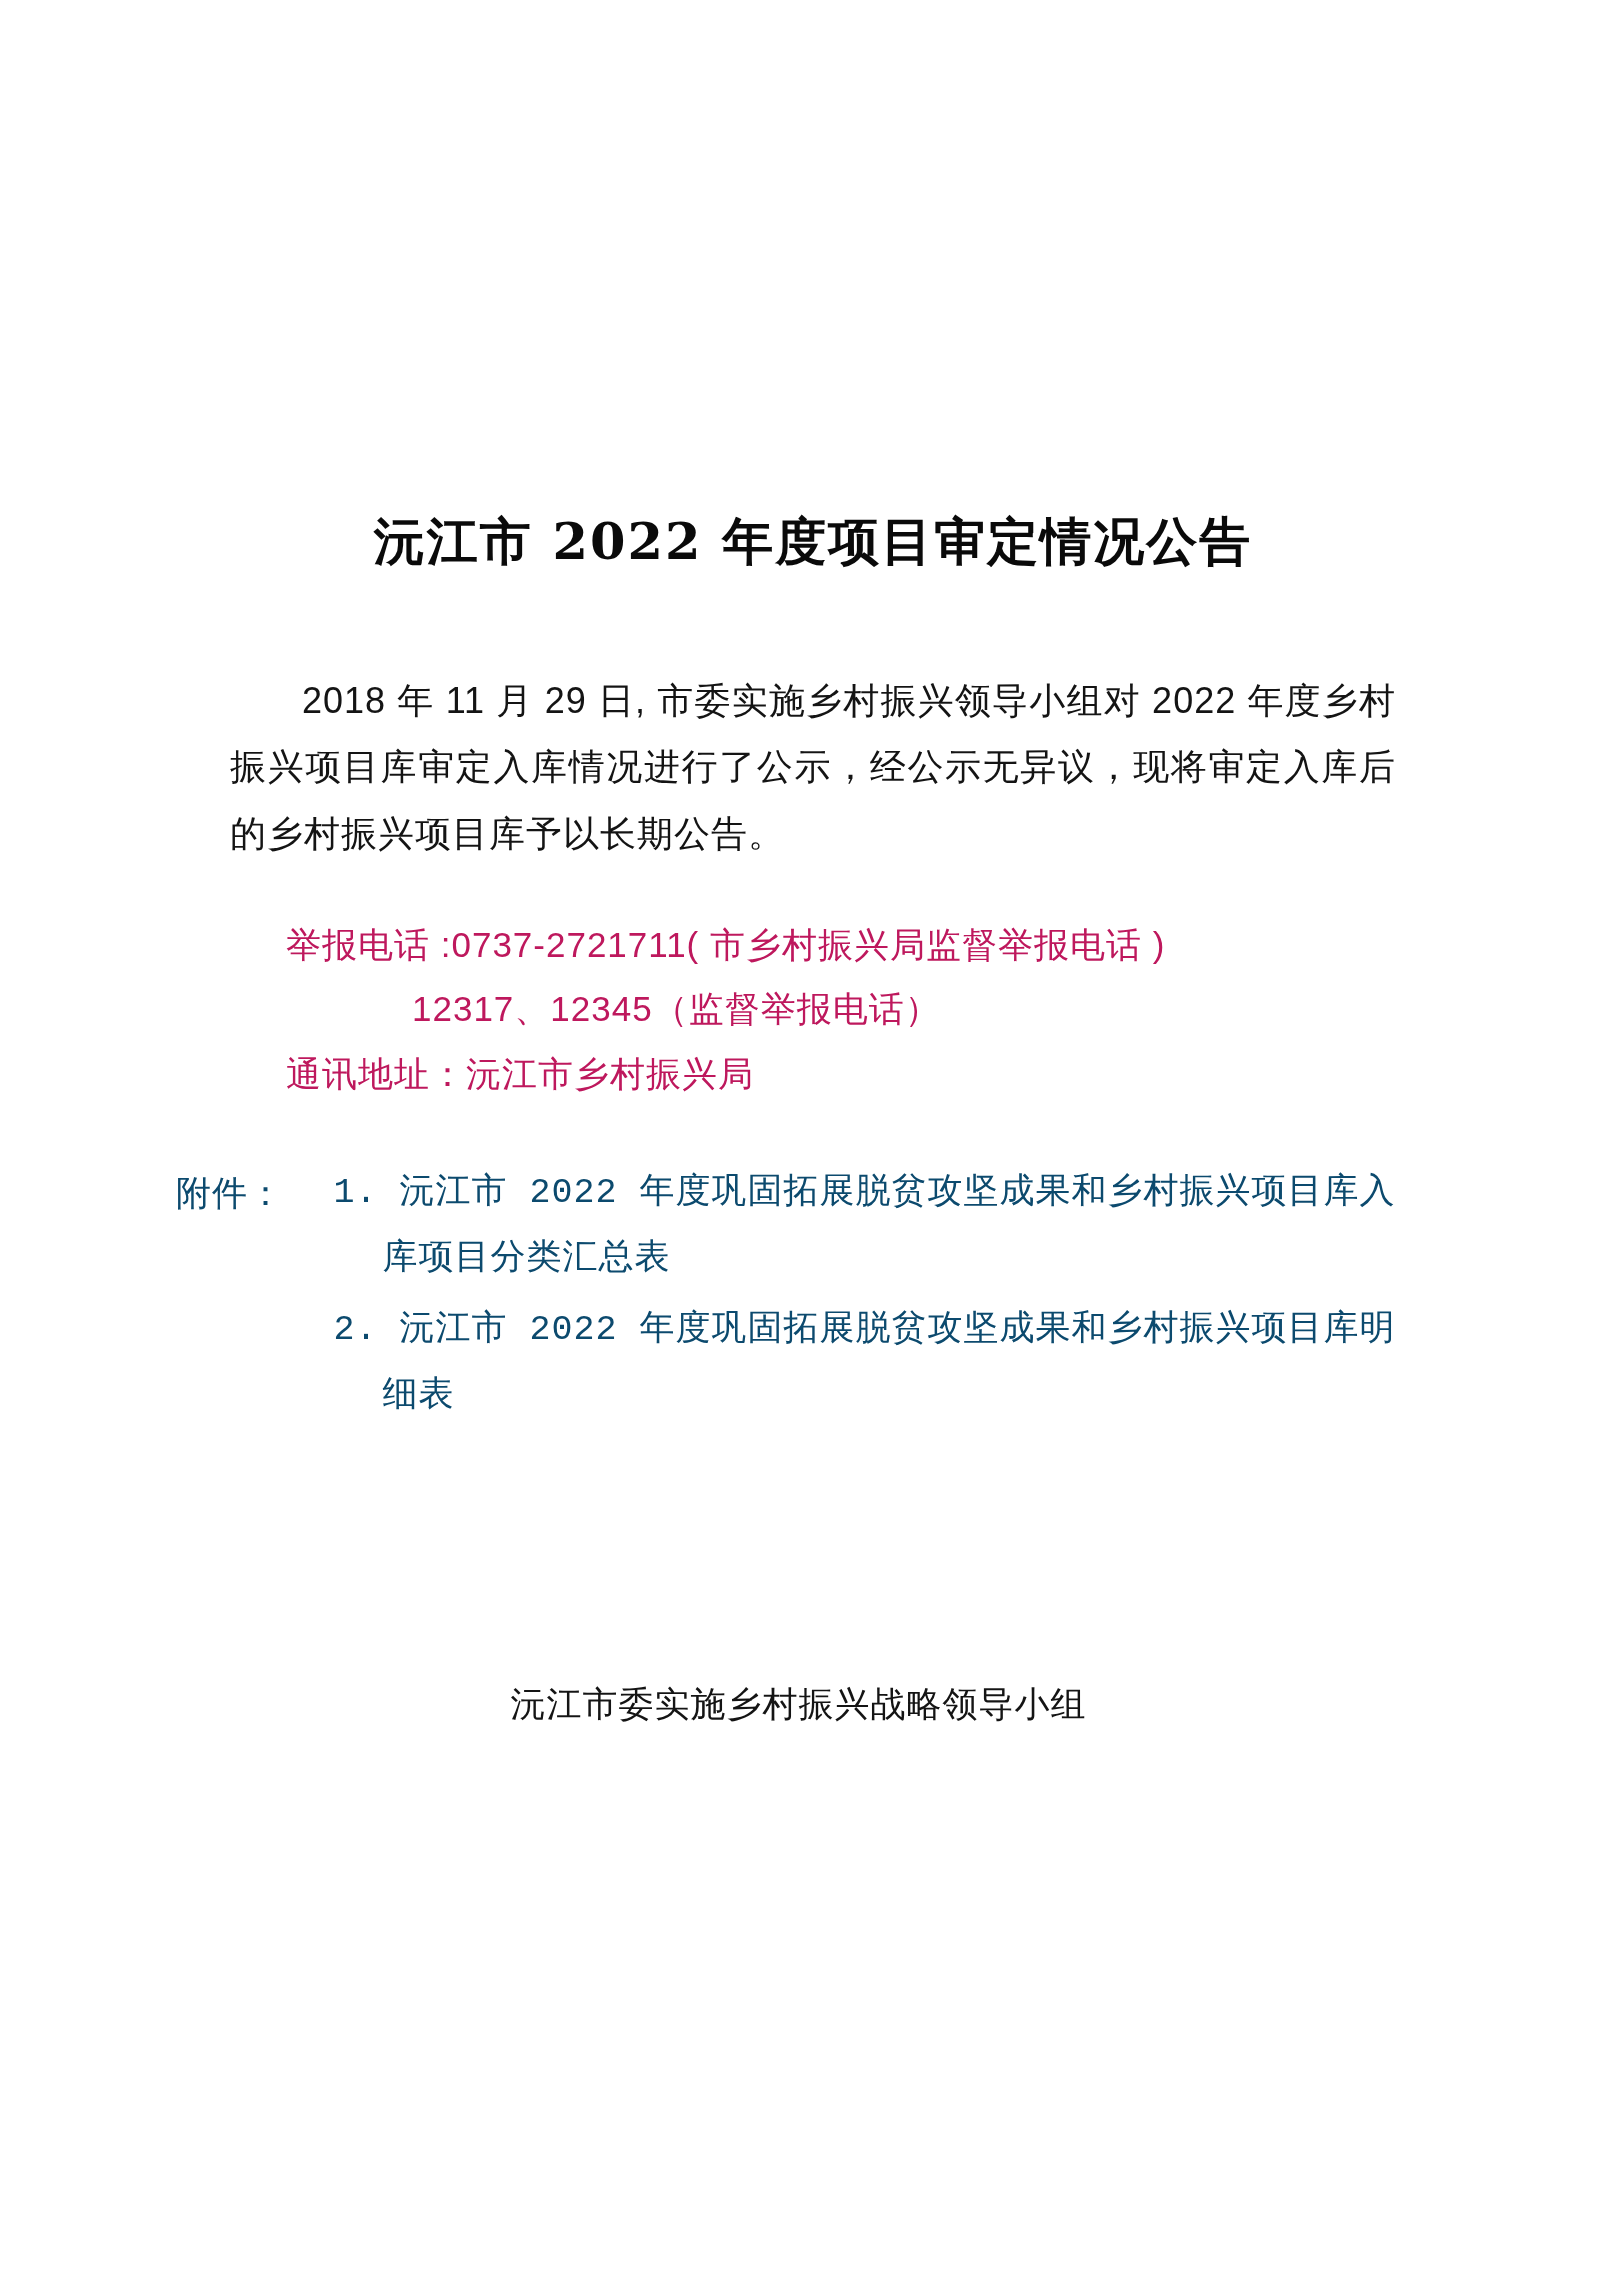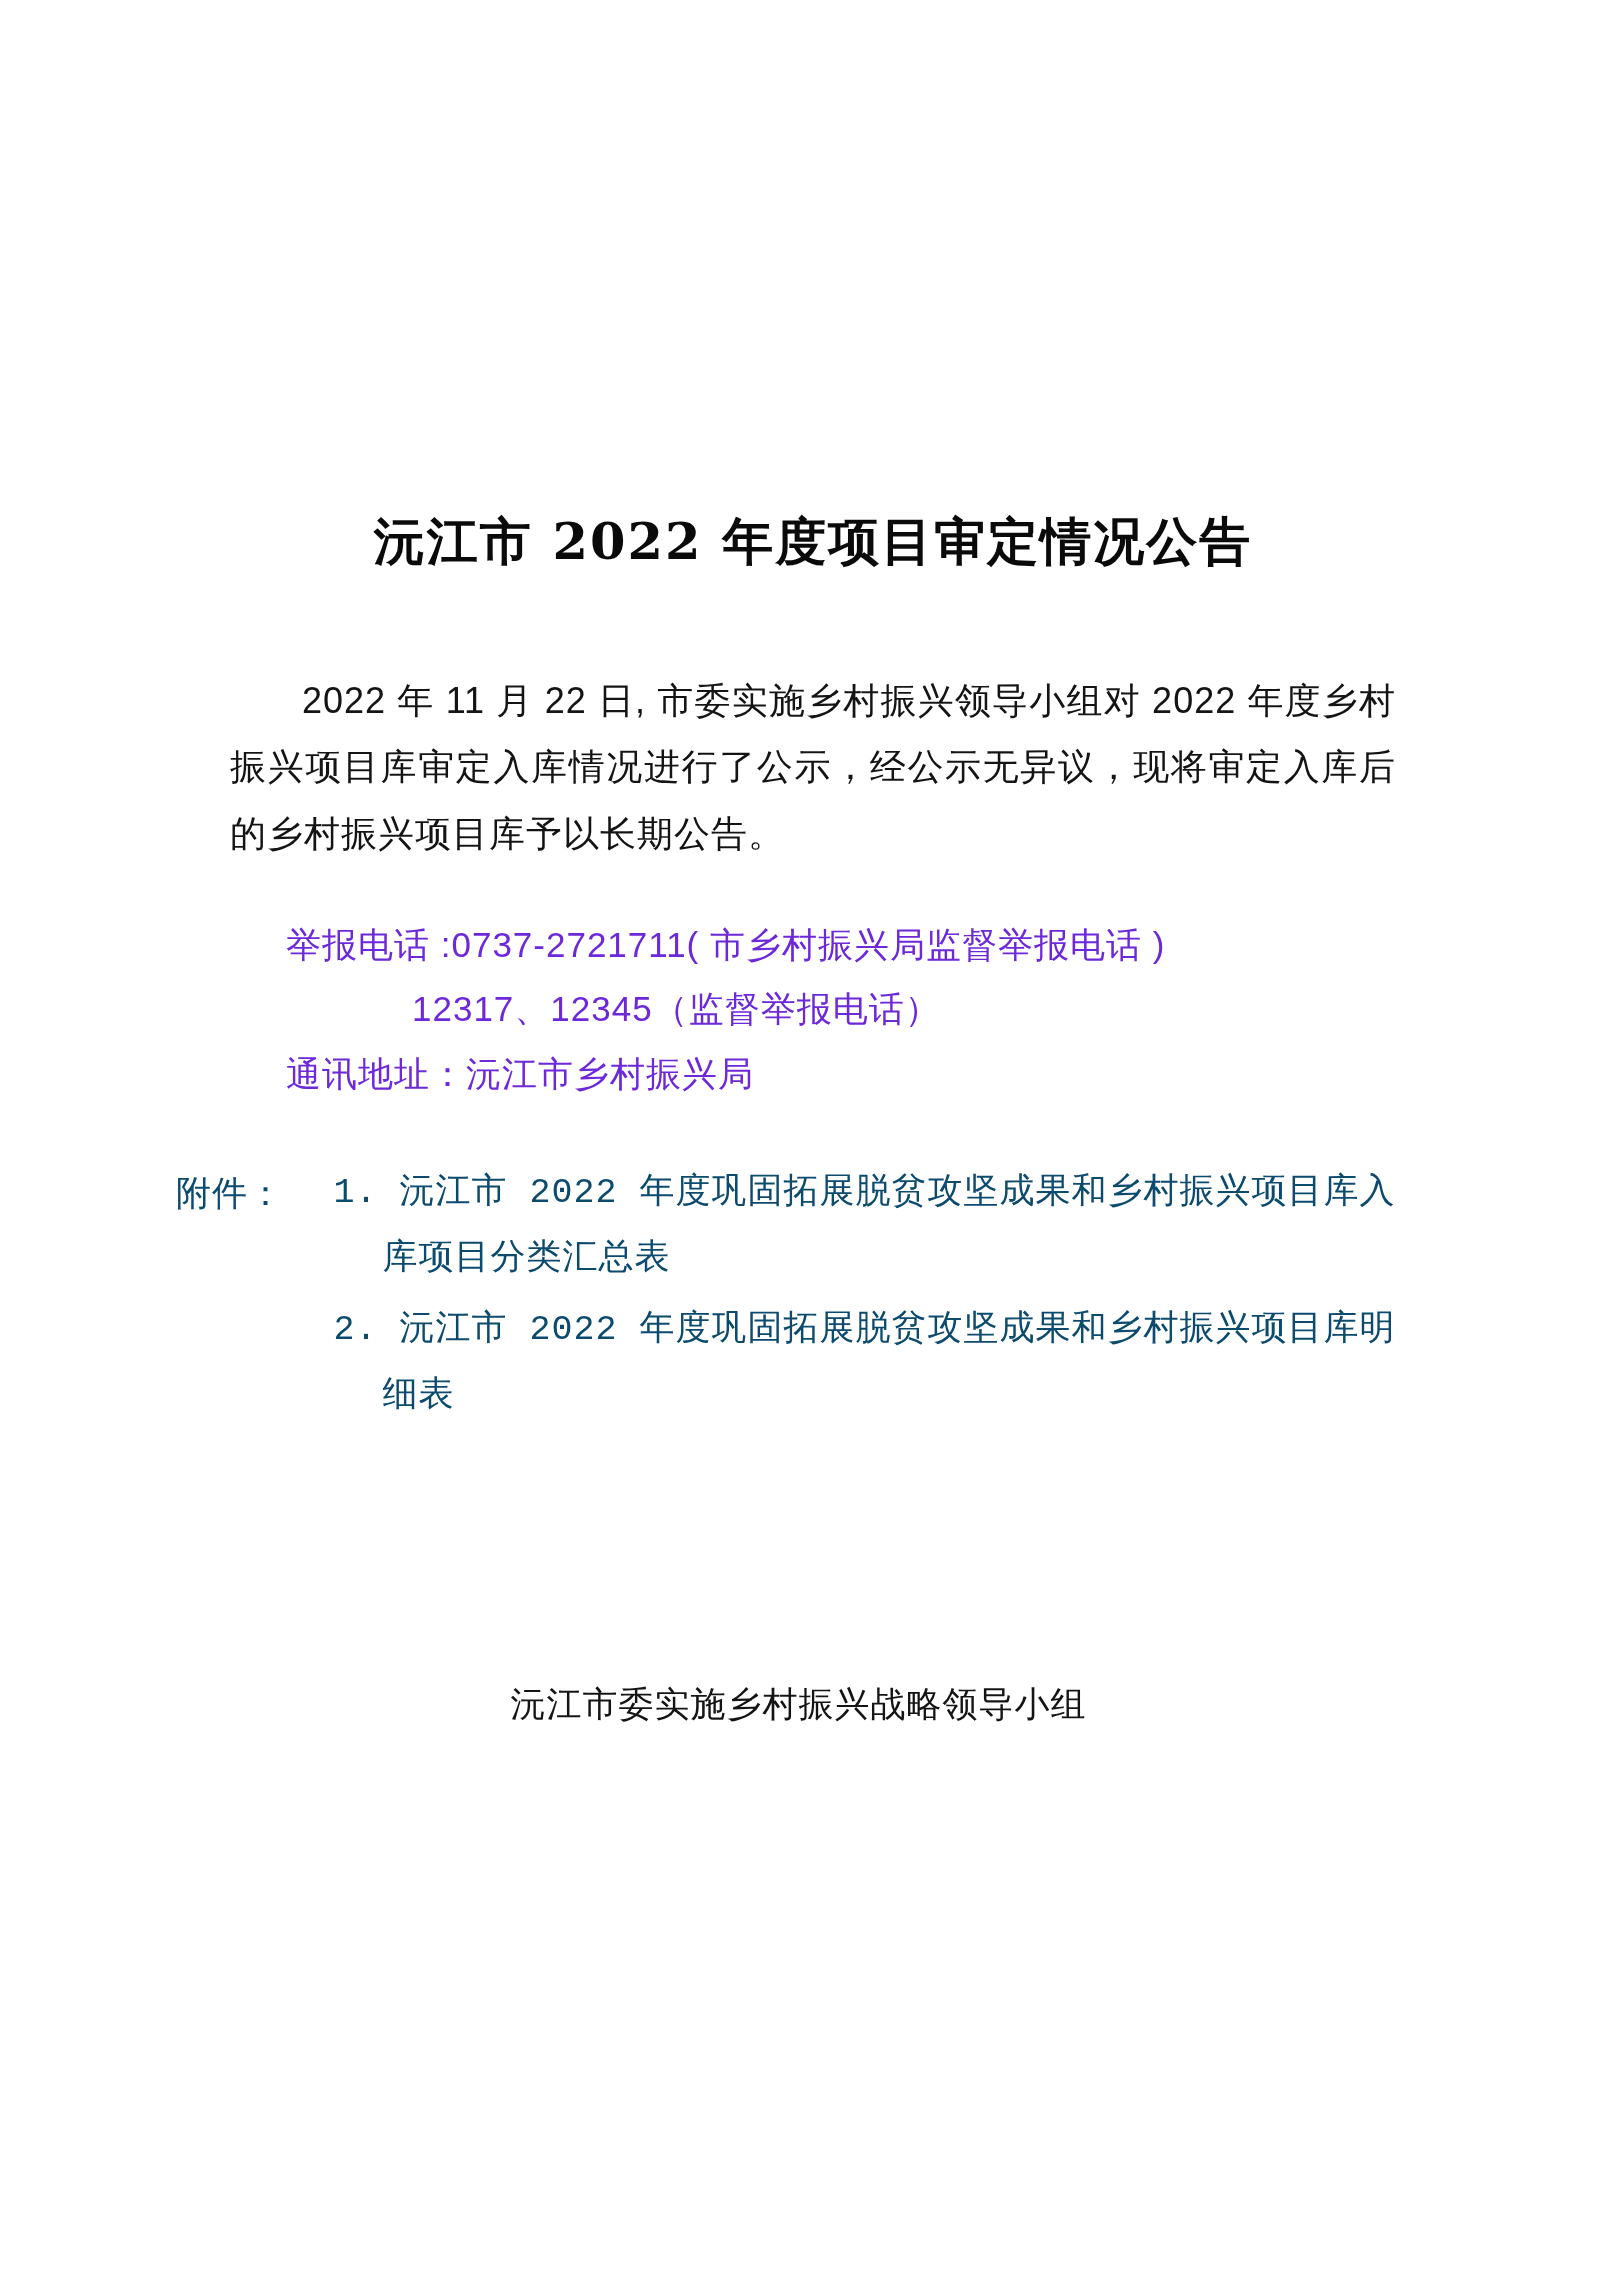--- a/index.html
+++ b/index.html
@@ -47,21 +47,21 @@
     text-align: justify;
     text-indent: 2em;
     margin: 0 0 45px 0;
     color: #141414;
   }
   .contact-block {
     font-family: "Liberation Sans", "DejaVu Sans", sans-serif;
     font-size: 35px;
     line-height: 1.85;
     letter-spacing: 1px;
-    color: #6d28d9;
+    color: #be185d;
     margin: 0 0 39px 0;
   }
   .contact-line {
     display: block;
     white-space: pre;
   }
   .contact-line.indent-1 { padding-left: 1.6em; }
   .contact-line.indent-2 { padding-left: 5.2em; }
   .attachments {
     font-family: "Liberation Sans", "DejaVu Sans", sans-serif;
@@ -112,21 +112,21 @@
 </style>
 </head>
 <body>
 
 <div class="page">
 
   <div class="content">
 
     <h1 class="doc-title">沅江市 2022 年度项目审定情况公告</h1>
 
-    <p class="body-para">2022 年 11 月 22 日, 市委实施乡村振兴领导小组对 2022 年度乡村振兴项目库审定入库情况进行了公示，经公示无异议，现将审定入库后的乡村振兴项目库予以长期公告。</p>
+    <p class="body-para">2018 年 11 月 29 日, 市委实施乡村振兴领导小组对 2022 年度乡村振兴项目库审定入库情况进行了公示，经公示无异议，现将审定入库后的乡村振兴项目库予以长期公告。</p>
 
     <div class="contact-block">
       <span class="contact-line indent-1">举报电话 :0737-2721711( 市乡村振兴局监督举报电话 )</span>
       <span class="contact-line indent-2">12317、12345（监督举报电话）</span>
       <span class="contact-line indent-1">通讯地址：沅江市乡村振兴局</span>
     </div>
 
     <div class="attachments">
       <span class="att-label">附件：</span>
       <ul class="att-list">

